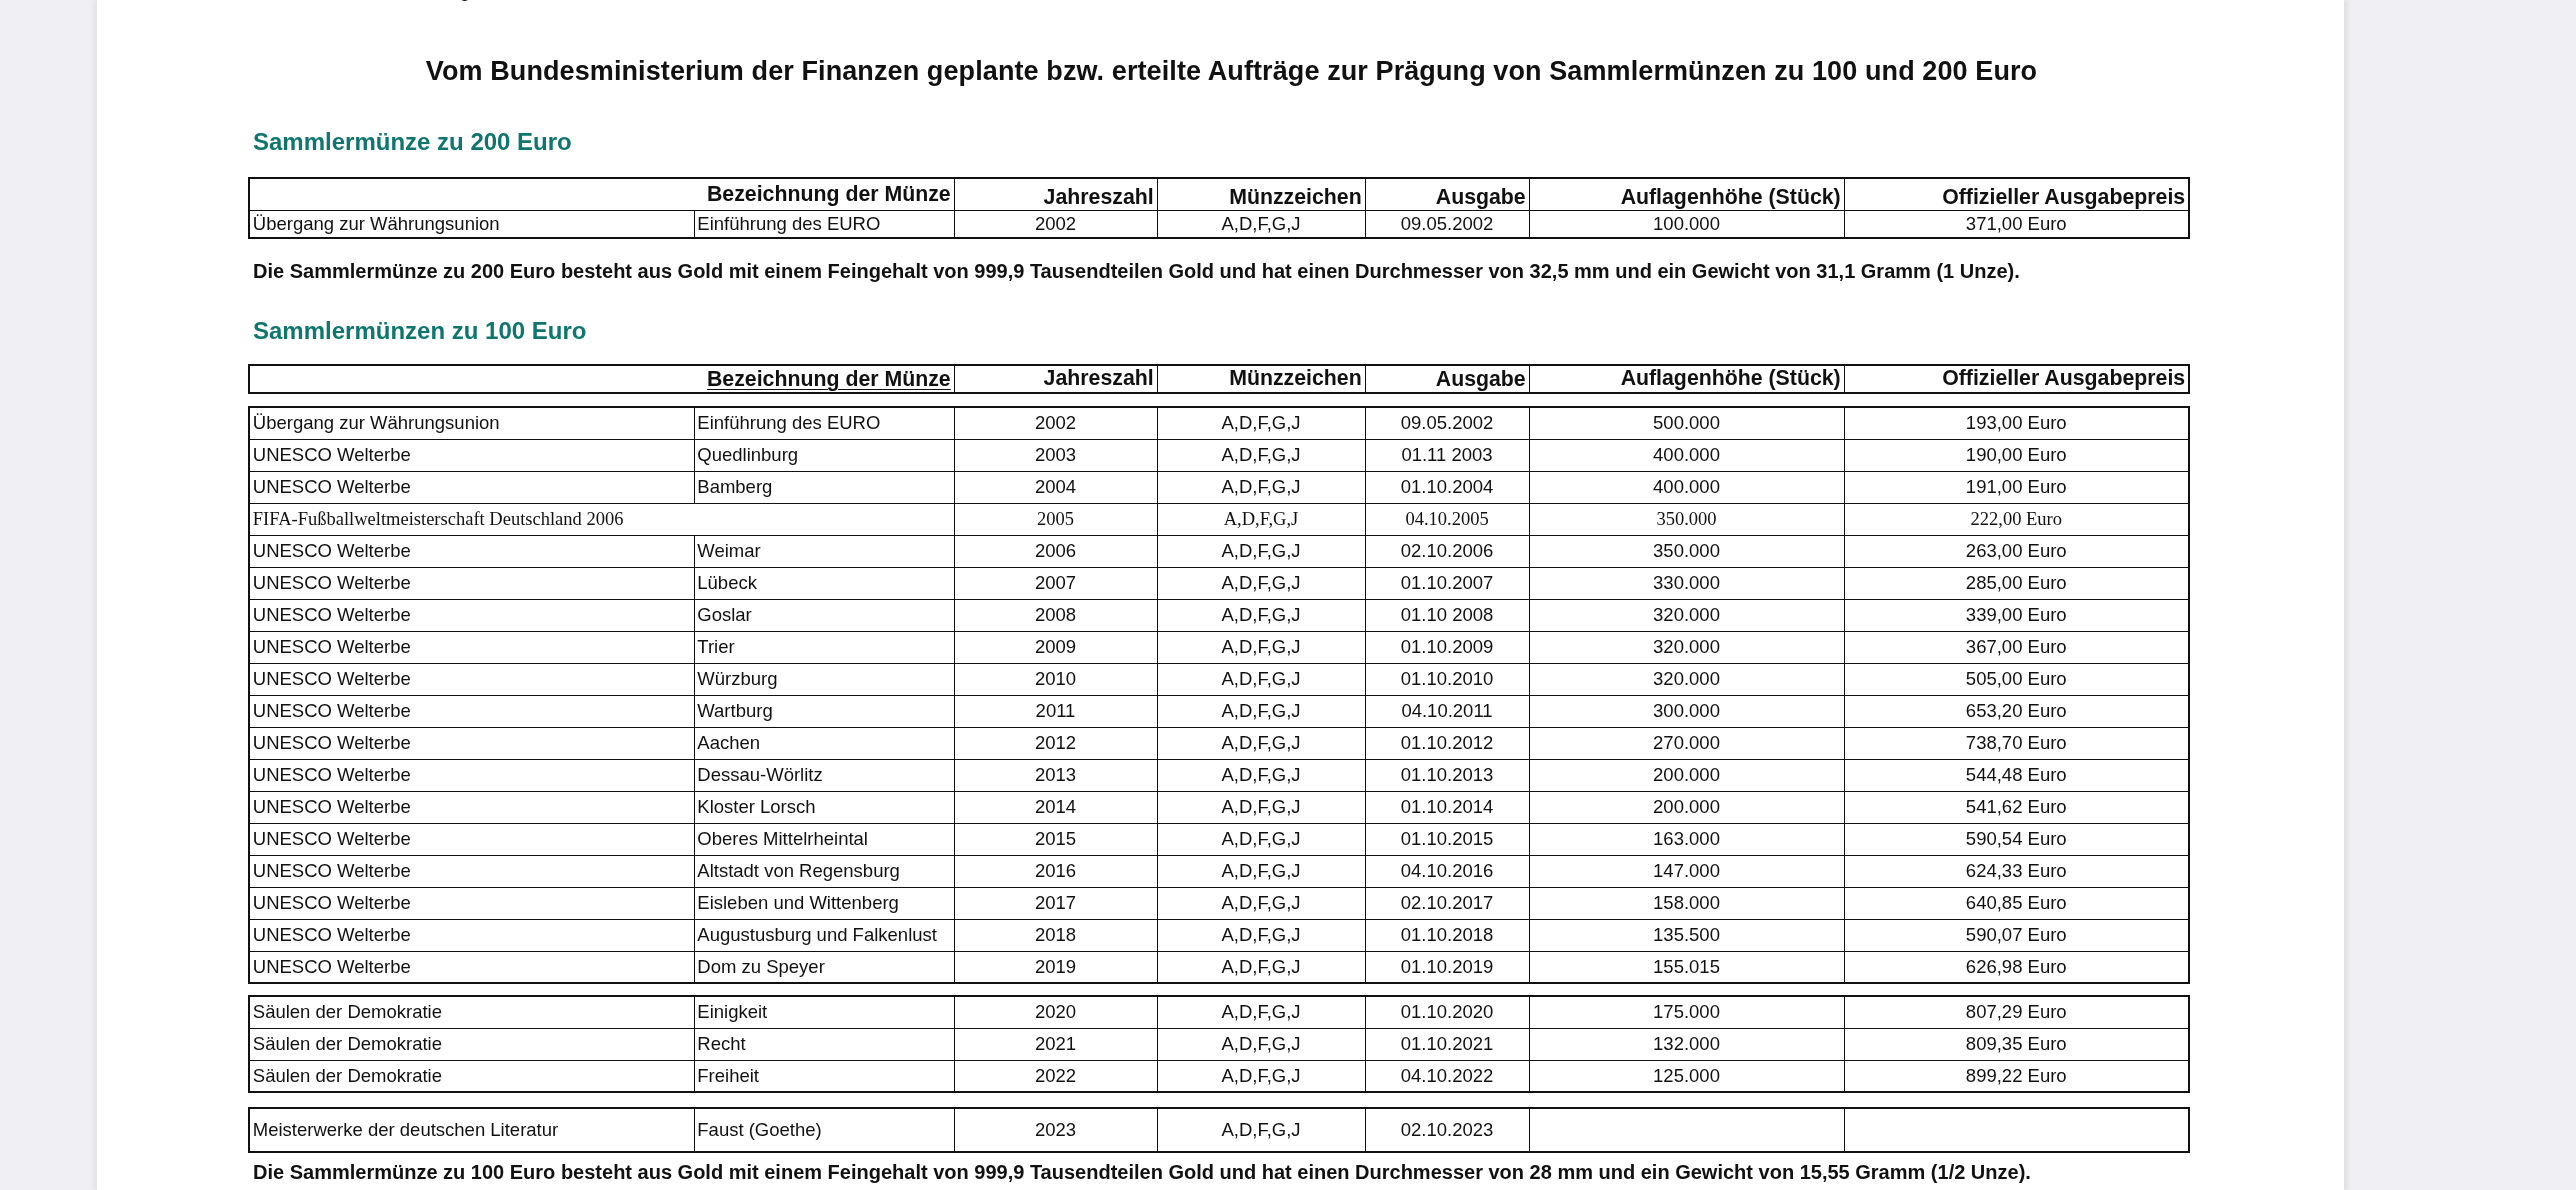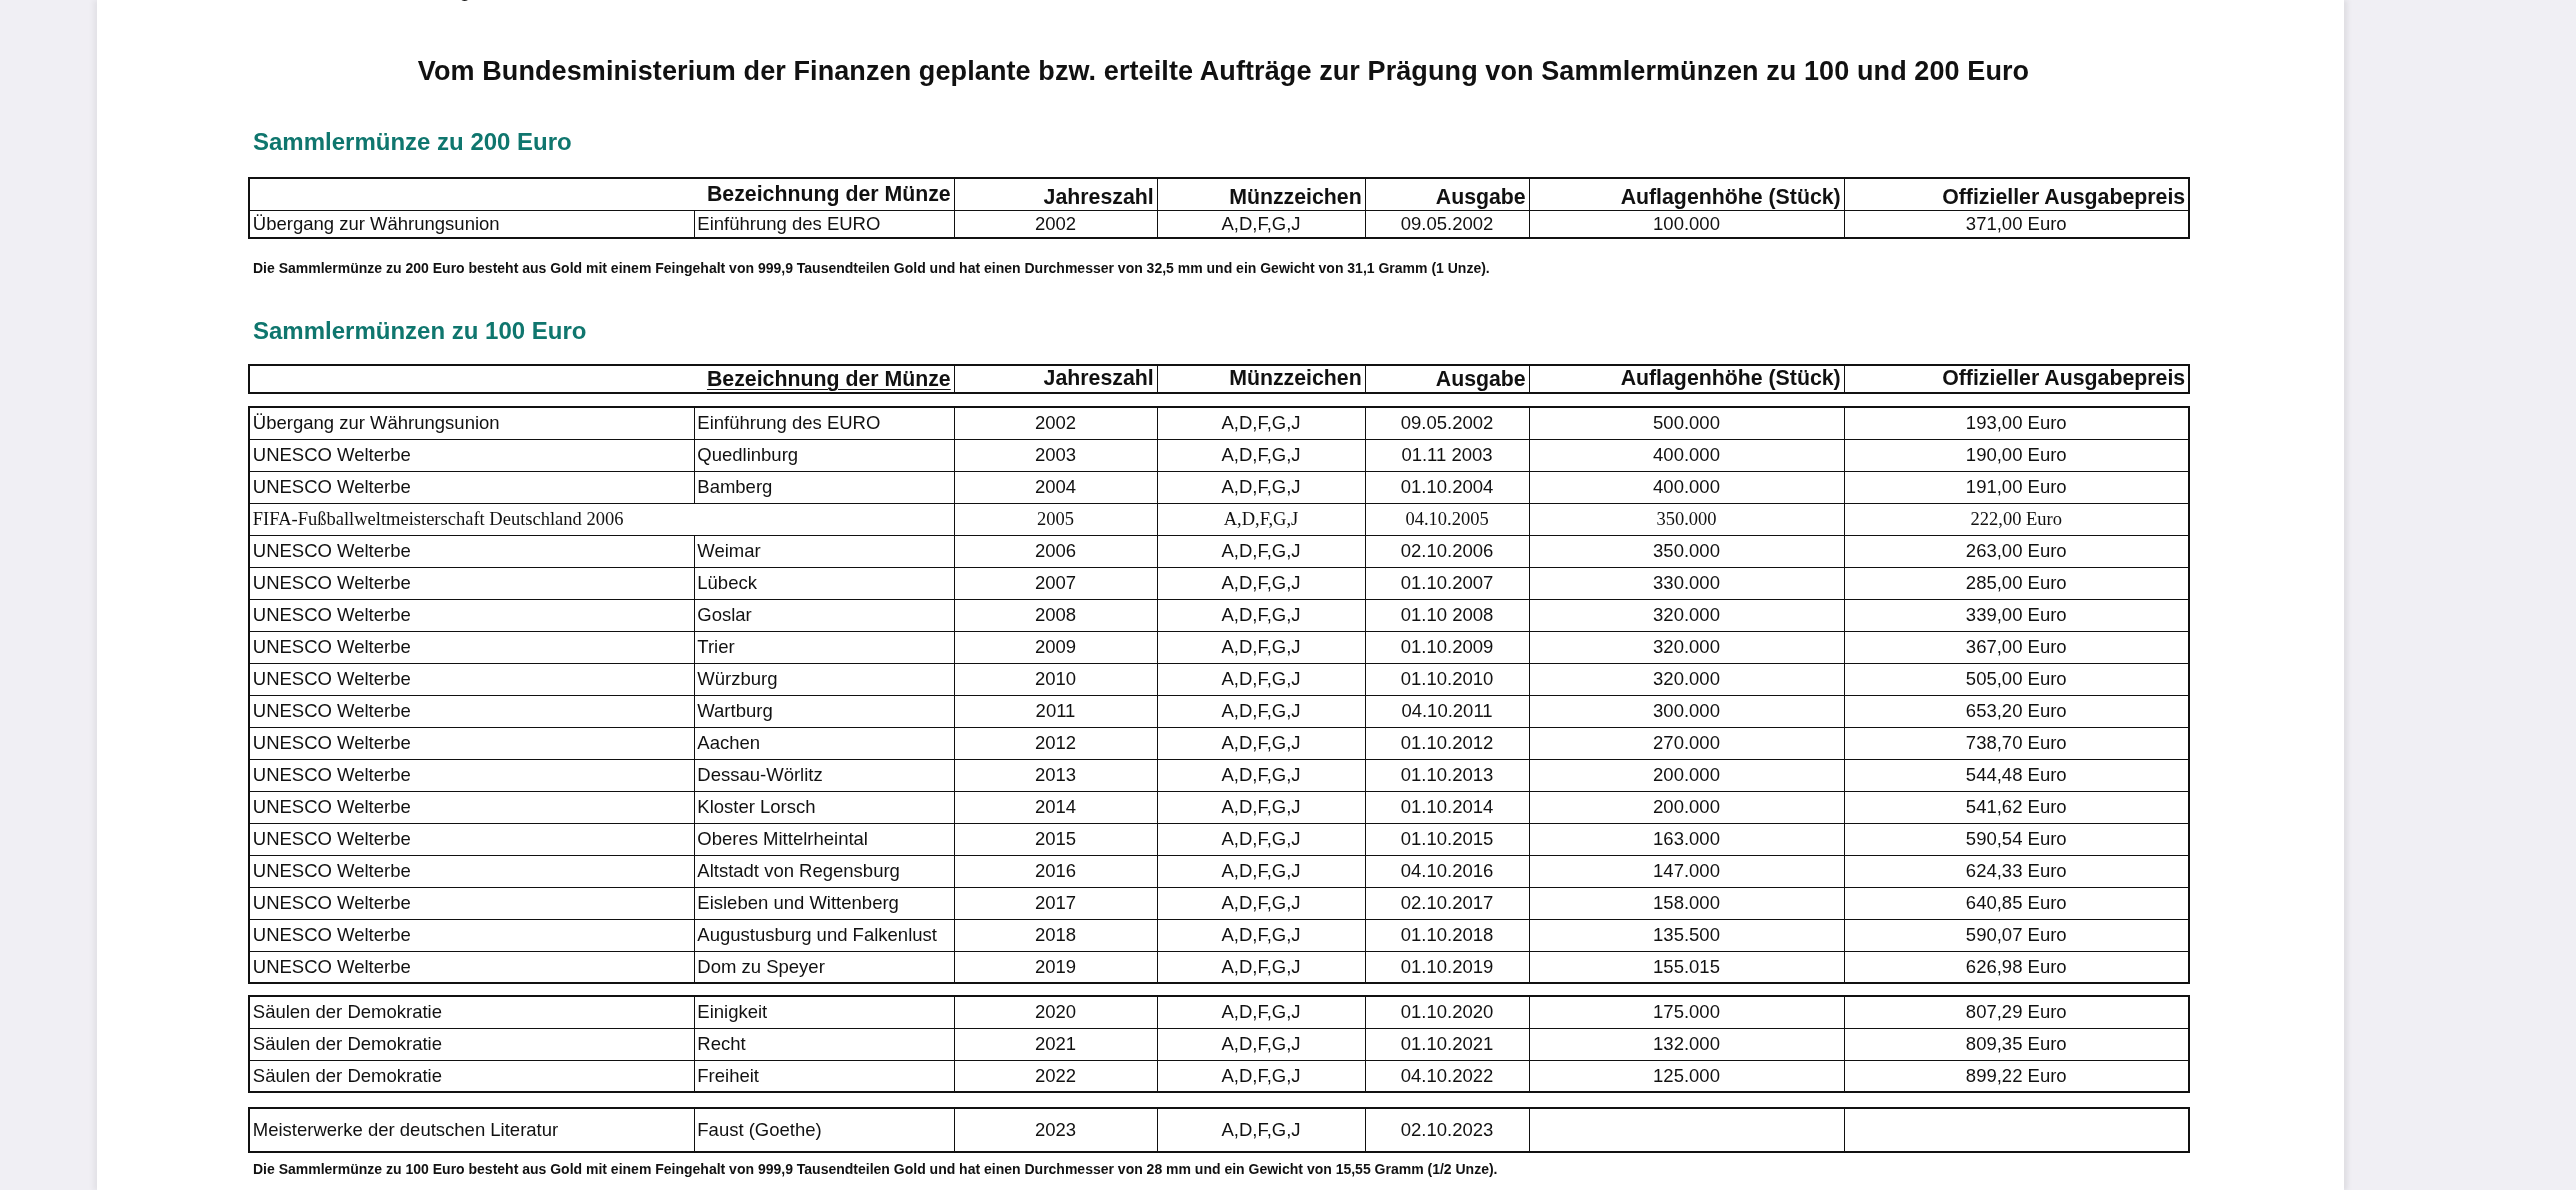--- a/index.html
+++ b/index.html
@@ -13,28 +13,28 @@
       position: absolute; left: 97px; top: 0; width: 2247px; height: 1191px;
       background: #ffffff;
       box-shadow: -3.7px 0 5.6px rgba(0,0,0,0.06), 3.7px 0 5.6px rgba(0,0,0,0.08);
       overflow: hidden;
     }
     .clipped-line {
       position: absolute; left: 362px; top: -24px; font-size: 22px; color: #111;
       white-space: nowrap;
     }
     .doc-title {
-      position: absolute; left: 3px; width: 2247px; top: 56px; text-align: center;
+      position: absolute; left: 11px; width: 2247px; top: 56px; text-align: center;
       font-size: 27px; font-weight: bold; color: #111; letter-spacing: 0.1px;
     }
     .section-title {
       position: absolute; left: 156px; font-size: 24px; font-weight: bold; color: #0f766e;
     }
     .note {
-      position: absolute; left: 156px; font-size: 14px; font-weight: bold; color: #111;
+      position: absolute; left: 156px; font-size: 20px; font-weight: bold; color: #111;
       white-space: nowrap;
     }
     
     .tbl {
       position: absolute; left: 151px; width: 1940px;
       border-collapse: collapse; table-layout: fixed;
       font-size: 18.5px; color: #111;
     }
     .tbl td, .tbl th {
       border: 1.9px solid #111; padding: 0 2.8px; white-space: nowrap; overflow: hidden;

